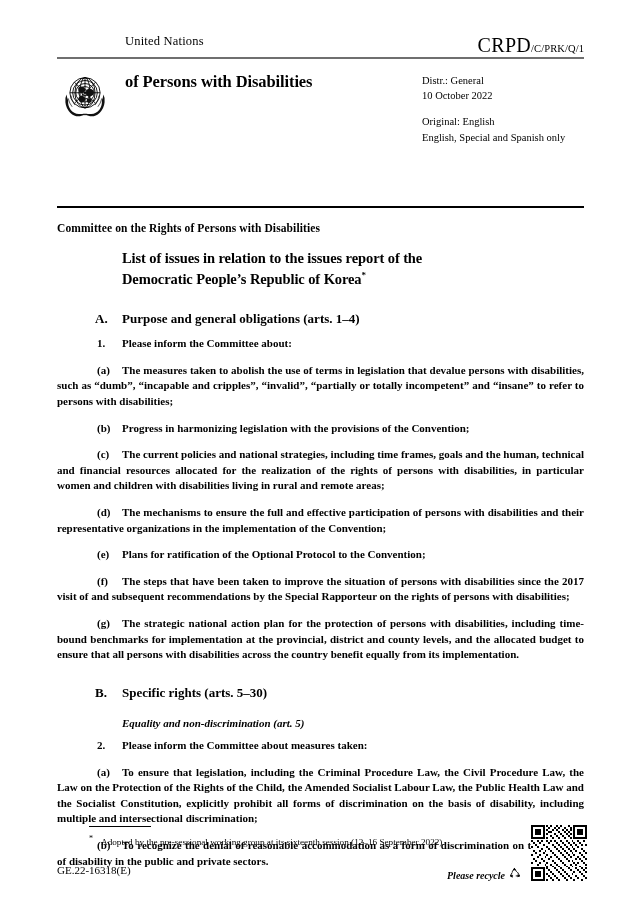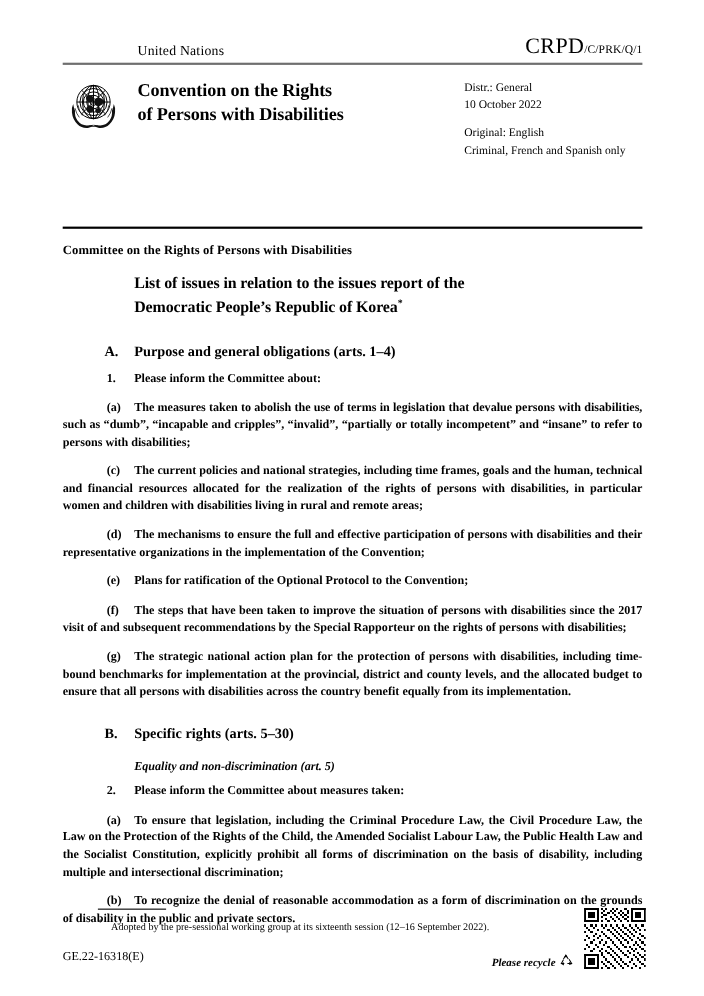--- a/index.html
+++ b/index.html
@@ -22,21 +22,21 @@
 
   
   .masthead {
     position: absolute;
     left: 57px;
     top: 34px;
     width: 527px;
   }
   .masthead-top {
     display: flex;
-    align-items: flex-end;
+    align-items: flex-start;
     justify-content: space-between;
     height: 20px;
   }
   .un-name {
     font-size: 12.5px;
     letter-spacing: 0.2px;
     padding-left: 68px;
   }
   .doc-symbol {
     white-space: nowrap;
@@ -271,30 +271,29 @@
           <g fill="none" stroke="#111" stroke-width="1.2">
             <path d="M20 52 q2 9 7 15"></path>
             <path d="M25 47 q1 10 7 17"></path>
             <path d="M80 52 q-2 9 -7 15"></path>
             <path d="M75 47 q-1 10 -7 17"></path>
           </g>
         </svg>
       </div>
 
       <div class="conv-title">
-        <div>Convention on the Rights</div>
         <div>of Persons with Disabilities</div>
       </div>
 
       <div class="distr-block">
         <div>Distr.: General</div>
         <div>10 October 2022</div>
         <div class="gap"></div>
         <div>Original: English</div>
-        <div>Criminal, French and Spanish only</div>
+        <div>English, Special and Spanish only</div>
       </div>
     </div>
   </div>
 
   <div class="rule-thick"></div>
   <div class="committee">Committee on the Rights of Persons with Disabilities</div>
 
   <div class="content">
 
     <div class="doc-title">
@@ -304,20 +303,21 @@
 
     <div class="sec-head">
       <span class="letter">A.</span>
       <span>Purpose and general obligations (arts. 1–4)</span>
     </div>
 
     <p class="para numbered"><span class="num">1.</span><span>Please inform the Committee about:</span></p>
 
     <p class="para lettered"><span class="lbl">(a)</span><span>The measures taken to abolish the use of terms in legislation that devalue persons with disabilities, such as “dumb”, “incapable and cripples”, “invalid”, “partially or totally incompetent” and “insane” to refer to persons with disabilities;</span></p>
 
+    <p class="para lettered"><span class="lbl">(b)</span><span>Progress in harmonizing legislation with the provisions of the Convention;</span></p>
 
     <p class="para lettered"><span class="lbl">(c)</span><span>The current policies and national strategies, including time frames, goals and the human, technical and financial resources allocated for the realization of the rights of persons with disabilities, in particular women and children with disabilities living in rural and remote areas;</span></p>
 
     <p class="para lettered"><span class="lbl">(d)</span><span>The mechanisms to ensure the full and effective participation of persons with disabilities and their representative organizations in the implementation of the Convention;</span></p>
 
     <p class="para lettered"><span class="lbl">(e)</span><span>Plans for ratification of the Optional Protocol to the Convention;</span></p>
 
     <p class="para lettered"><span class="lbl">(f)</span><span>The steps that have been taken to improve the situation of persons with disabilities since the 2017 visit of and subsequent recommendations by the Special Rapporteur on the rights of persons with disabilities;</span></p>
 
     <p class="para lettered"><span class="lbl">(g)</span><span>The strategic national action plan for the protection of persons with disabilities, including time-bound benchmarks for implementation at the provincial, district and county levels, and the allocated budget to ensure that all persons with disabilities across the country benefit equally from its implementation.</span></p>

